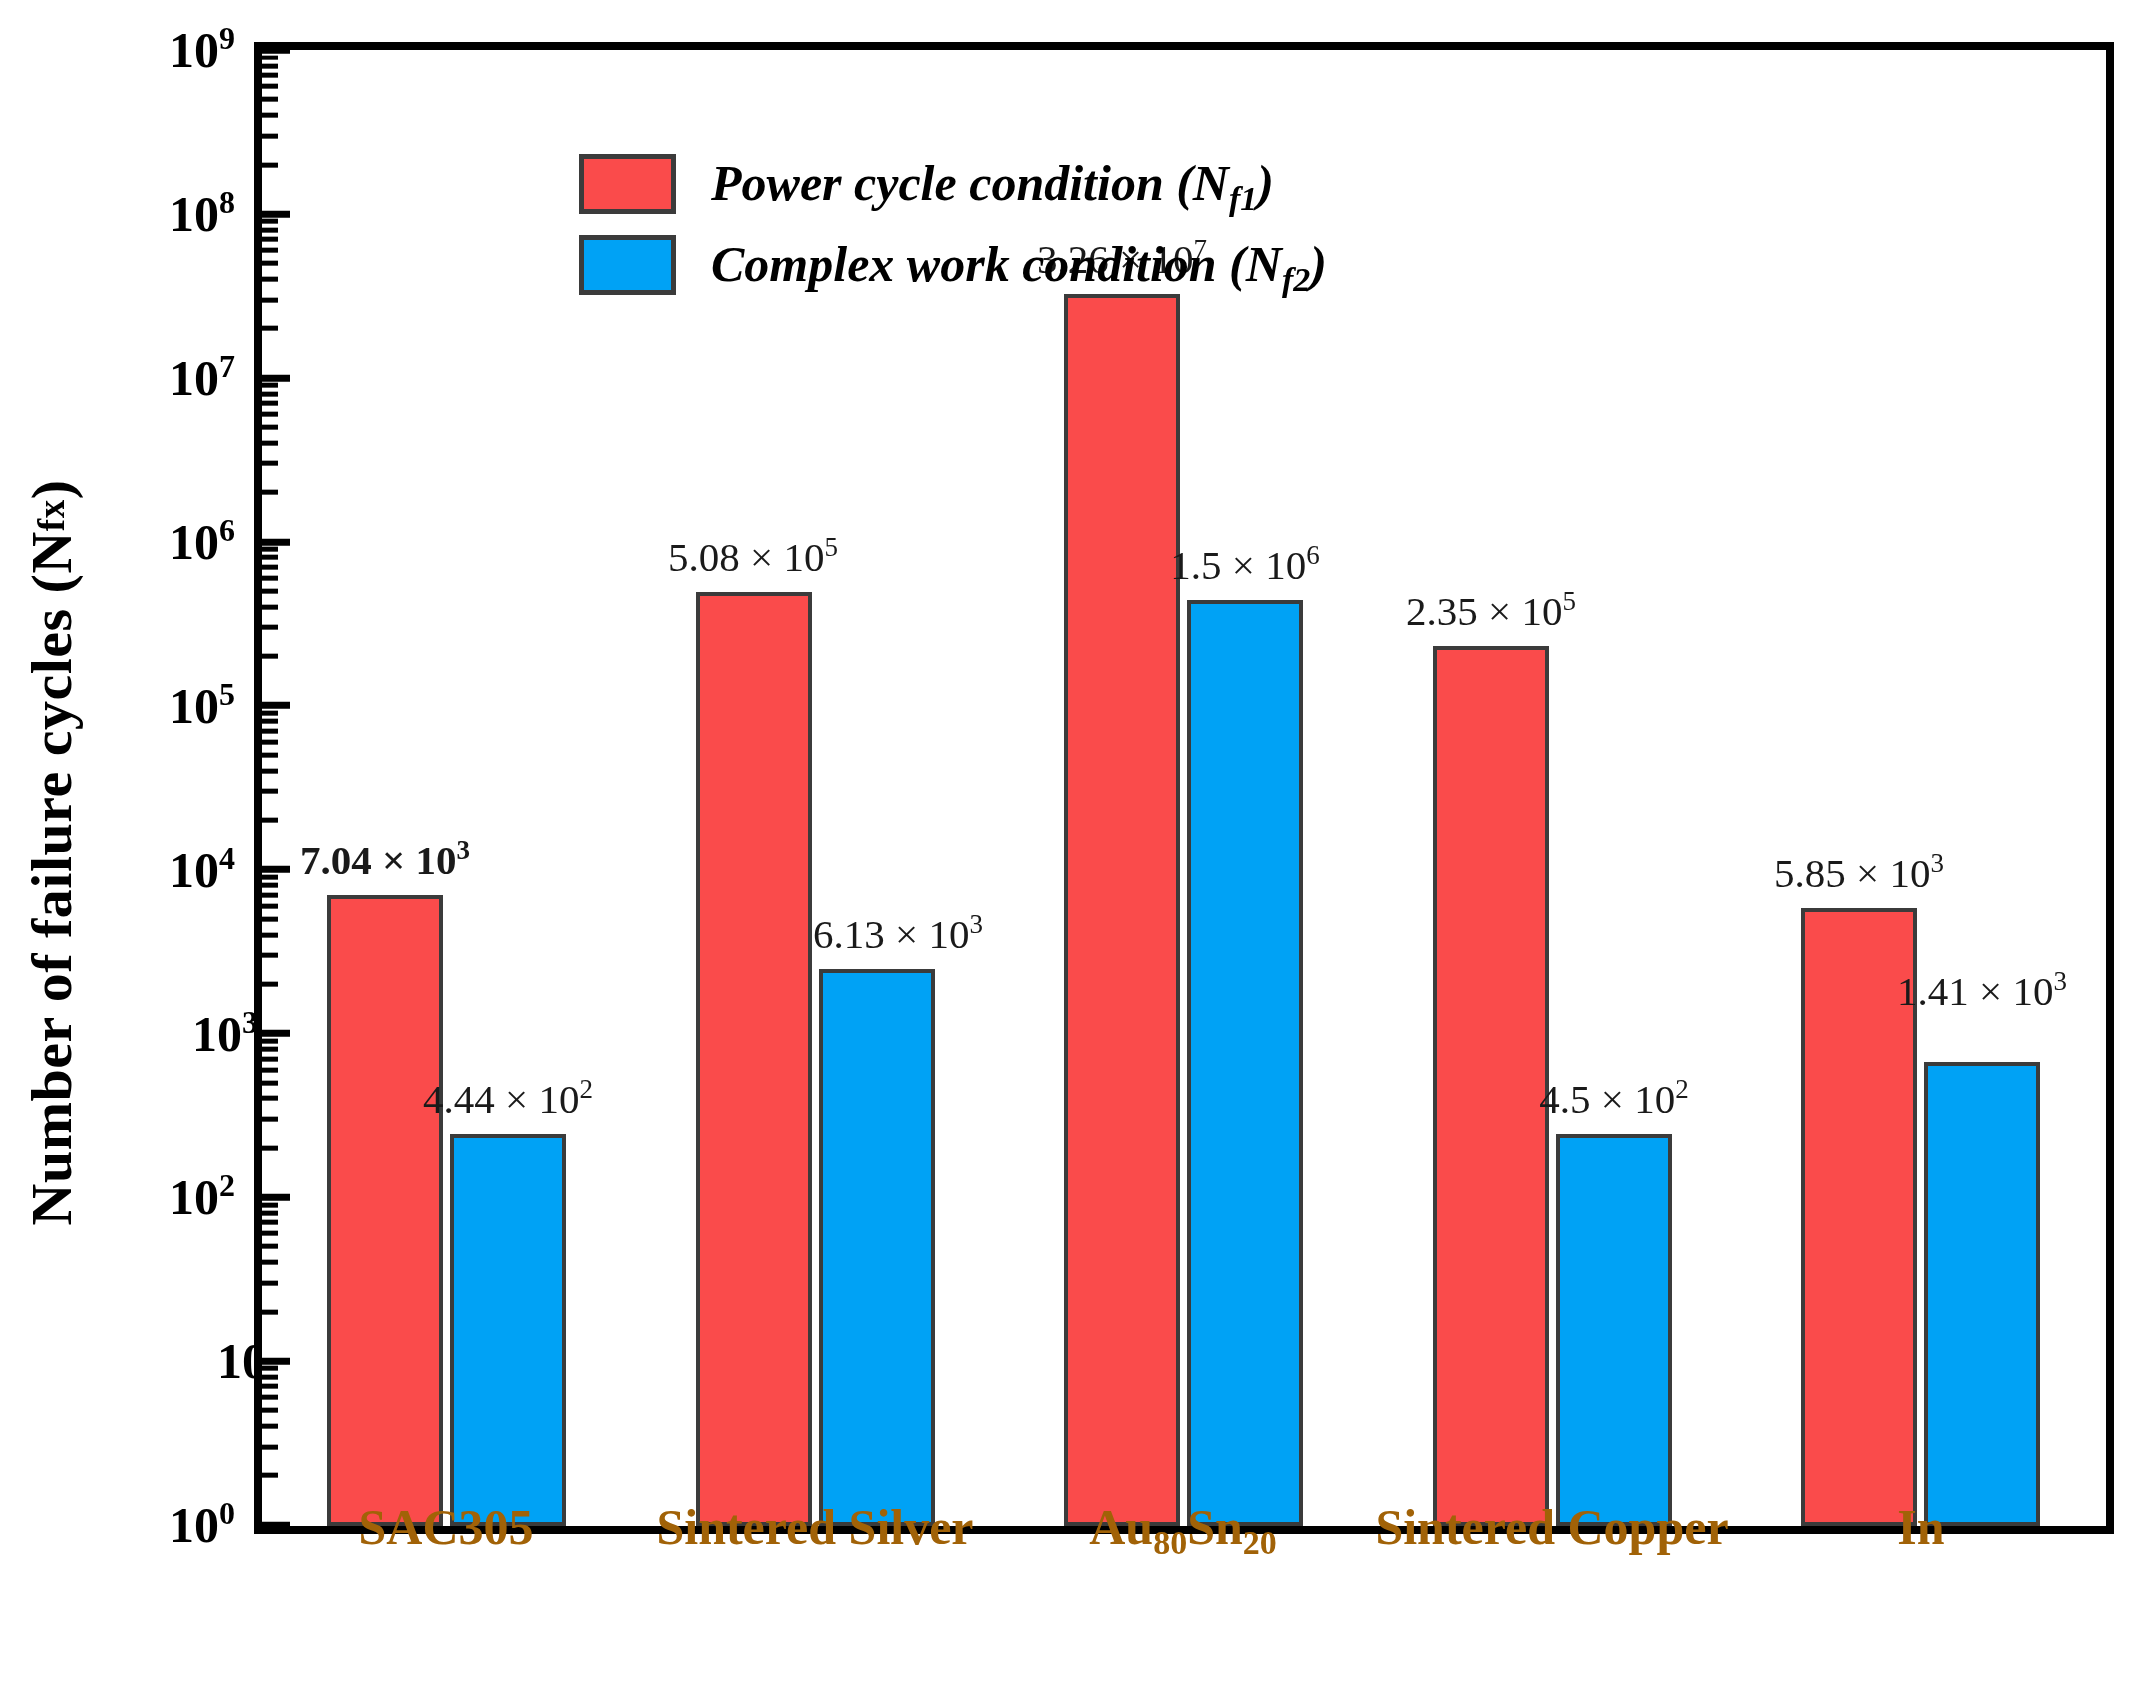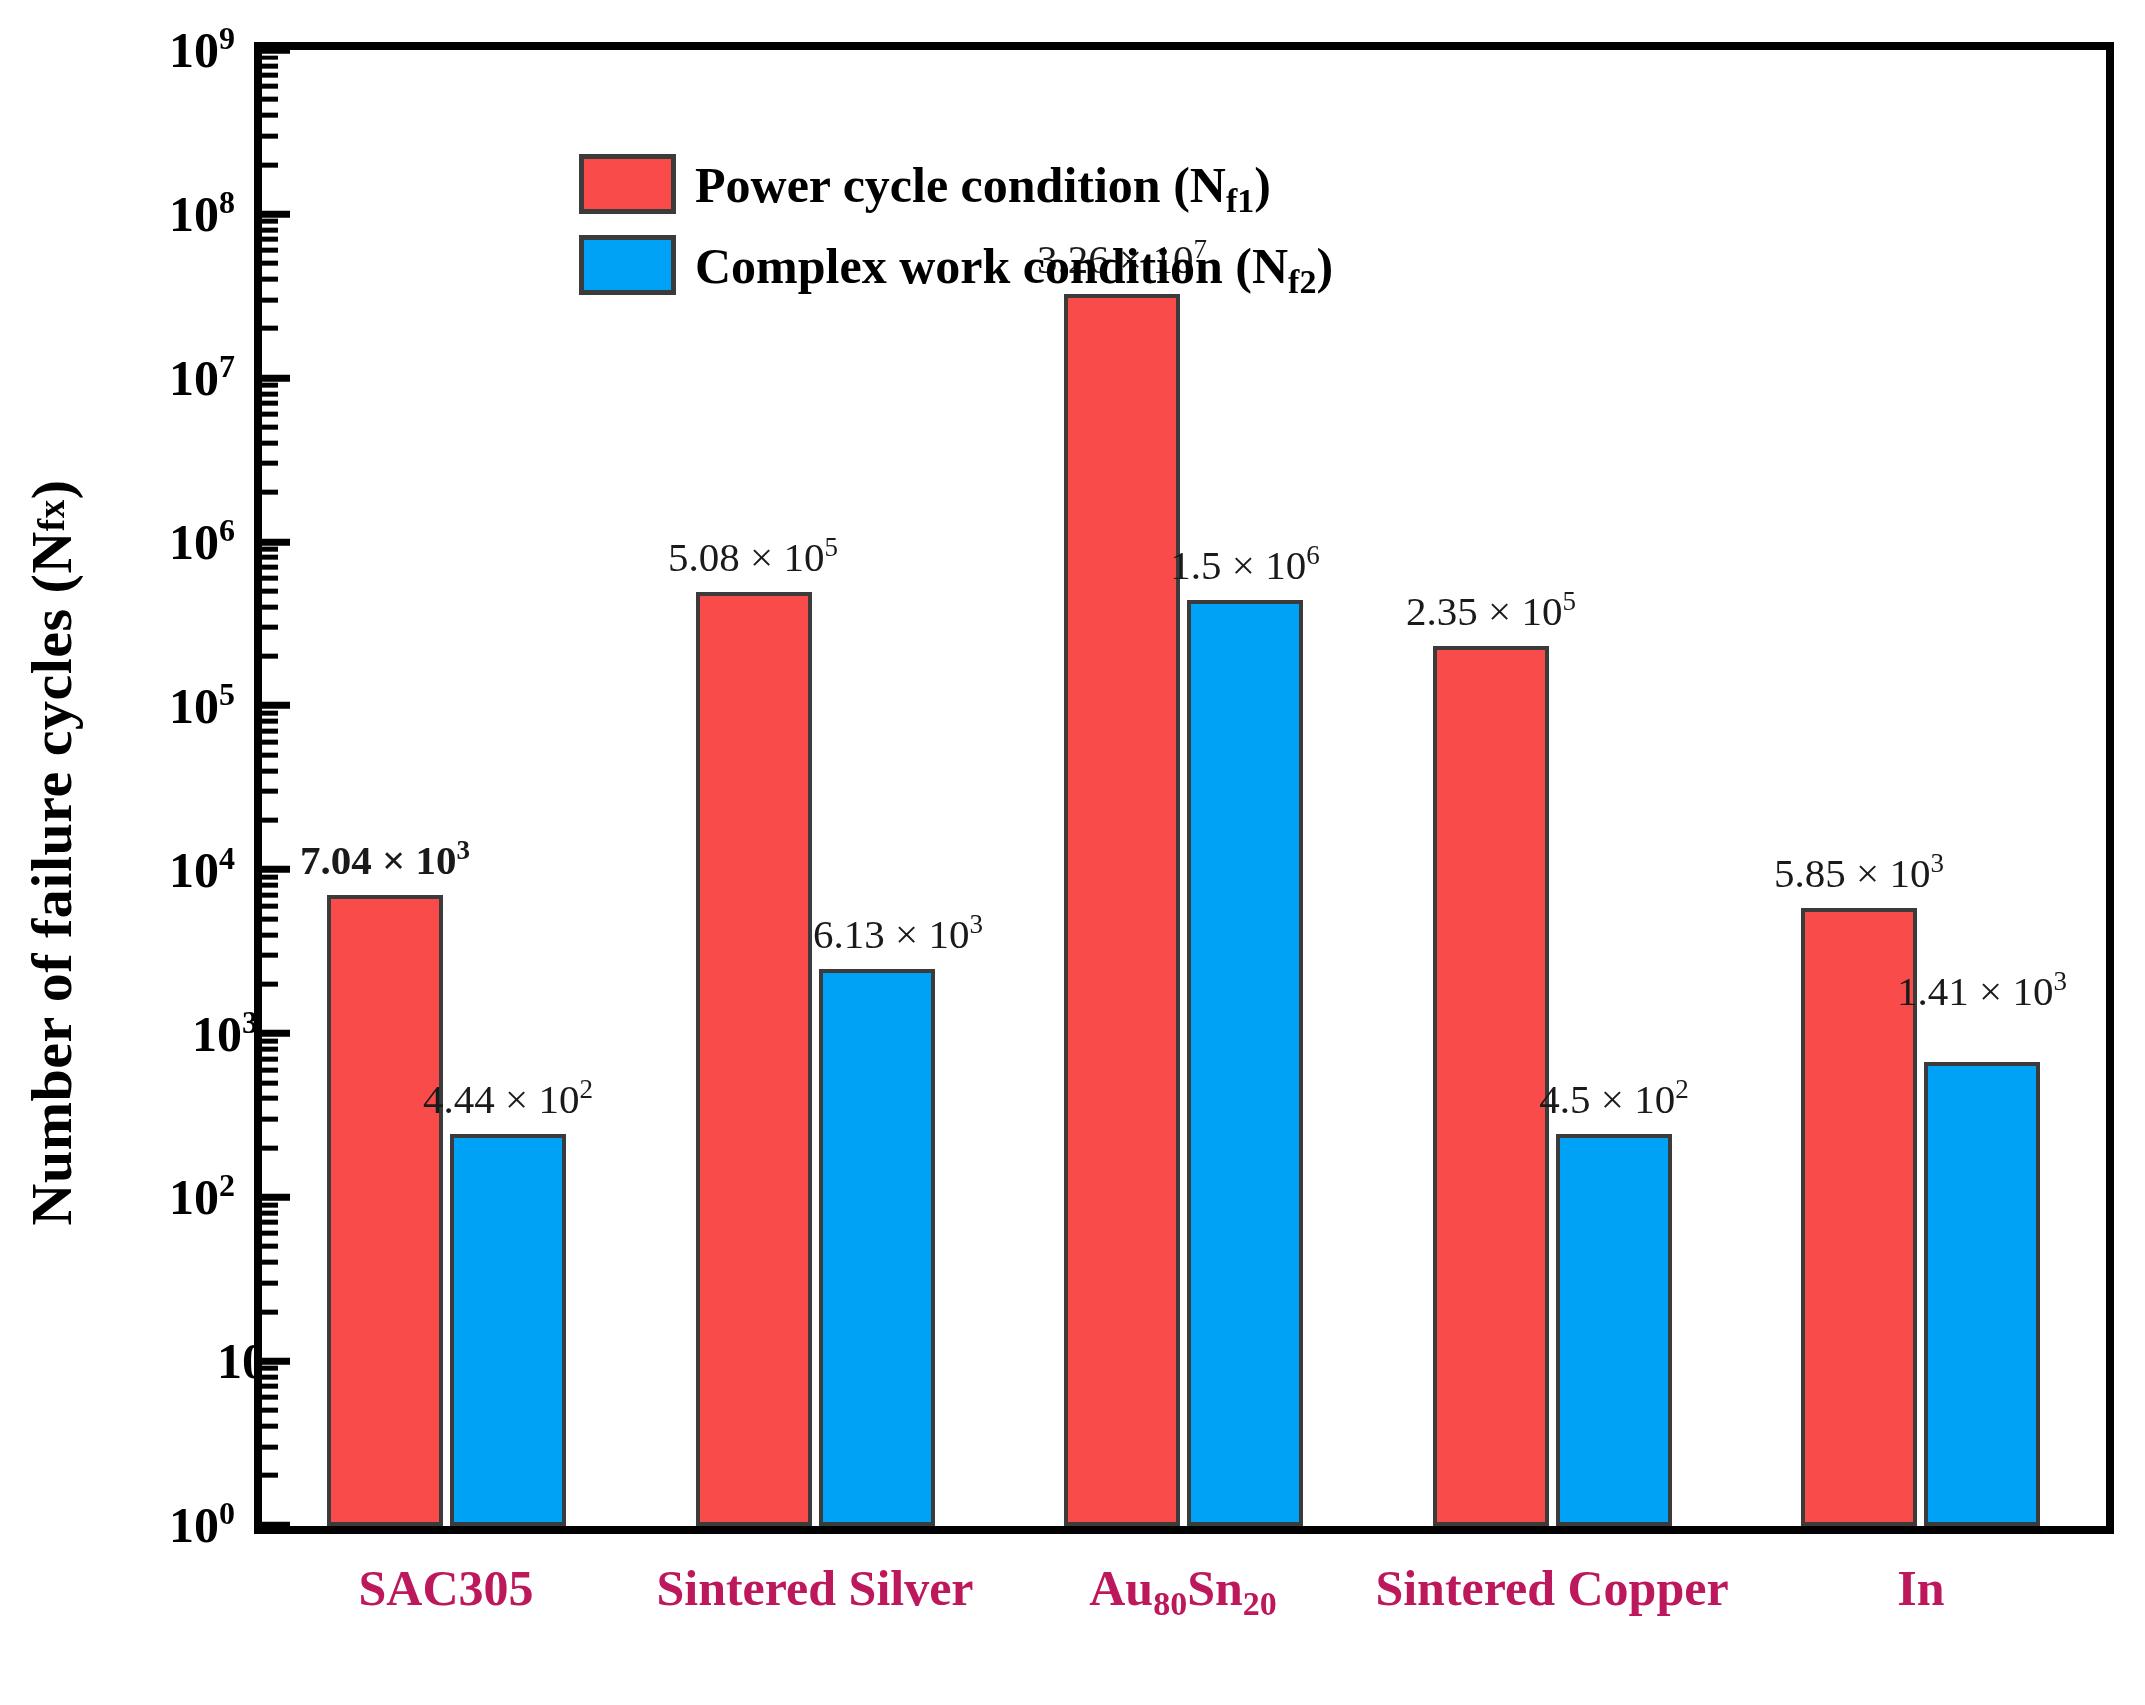--- a/index.html
+++ b/index.html
@@ -85,37 +85,37 @@
     white-space:nowrap;
     text-align:center;
     font-family:"Liberation Serif", serif;
     transform: translateX(-50%);
   }
   .vlabel sup { font-size:27px; vertical-align:super; line-height:0; }
 
   
   .xlabel {
     position:absolute;
-    top:1559px;
+    top:1498px;
     font-weight:bold;
     font-size:50px;
-    color:#be185d;
+    color:#a16207;
     white-space:nowrap;
     text-align:left;
     transform: translateX(-50%);
   }
   .xlabel sub { font-size:34px; vertical-align:-0.28em; line-height:0; }
 
   
   #legend {
     position:absolute;
     left:317px; top:104px;
     display:flex; flex-direction:column; gap:20.5px;
   }
-  .legend-row { display:flex; align-items:flex-end; gap:19px; }
+  .legend-row { display:flex; align-items:flex-start; gap:35px;font-style:italic; }
   .legend-swatch {
     width:97px; height:60px;
     border:5.6px solid #3b3b3b;
     box-sizing:border-box;
   }
   .legend-swatch.red  { background:#fa4b4b; }
   .legend-swatch.blue { background:#00a2f5; }
   .legend-text {
     font-weight:bold; font-size:50px; color:#000; white-space:nowrap;
   }

